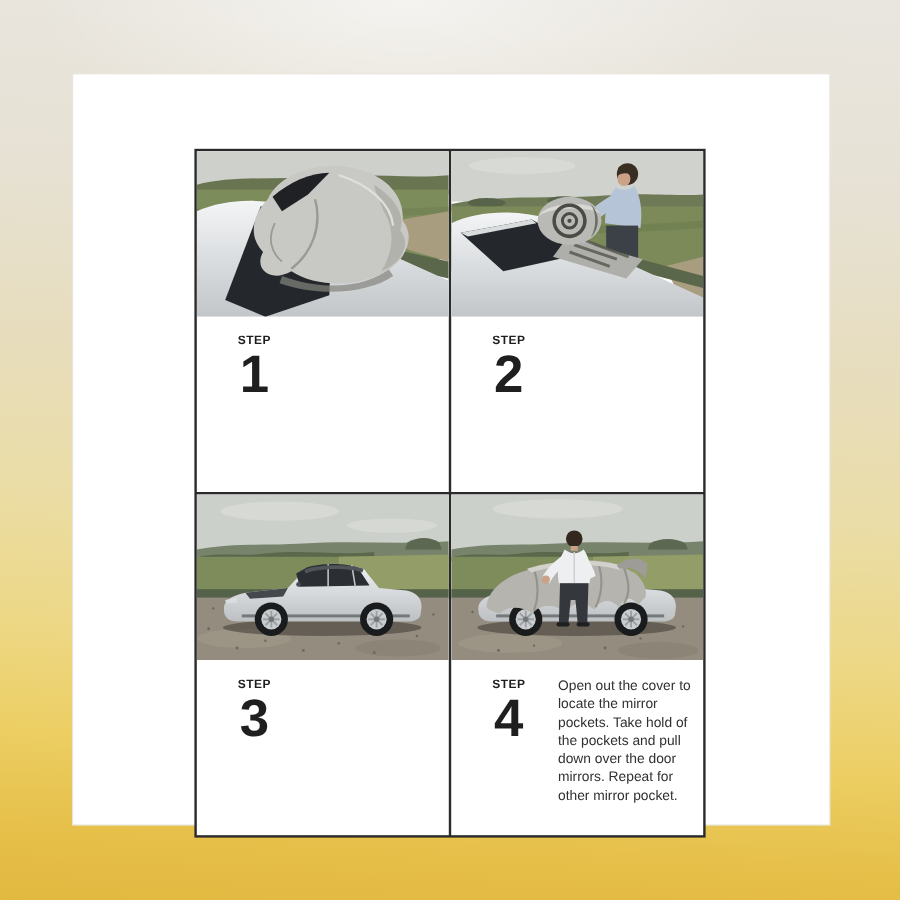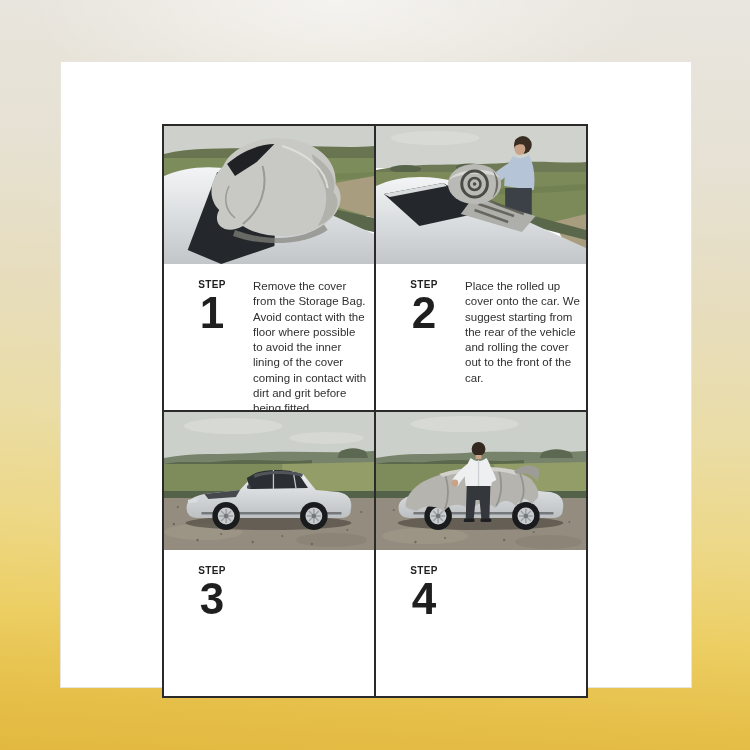--- a/index.html
+++ b/index.html
@@ -72,21 +72,20 @@
             <path d="M120,20 C146,28 164,44 166,62" stroke="#dededa" stroke-width="2" fill="none"></path>
             <path d="M66,60 C60,72 62,84 72,92" stroke="#9a9a92" stroke-width="1.5" fill="none"></path>
           </g>
         </svg>
       </div>
       <div class="caption">
         <div class="step-col">
           <div class="step-label">STEP</div>
           <div class="step-number">1</div>
         </div>
-        <div class="step-text">Remove the cover from the Storage Bag. Avoid contact with the floor where possible to avoid the inner lining of the cover coming in contact with dirt and grit before being fitted.</div>
       </div>
     </div>
 
     <div class="cell">
       <div class="photo">
         <svg viewBox="0 0 213 138" preserveAspectRatio="none">
           <defs>
             <linearGradient id="g2" x1="0" y1="0" x2="0" y2="1">
               <stop offset="0" stop-color="#f3f4f5"></stop>
                 <stop offset=".45" stop-color="#dde0e2"></stop>
@@ -130,21 +129,20 @@
             <circle cx="100" cy="58" r="1.8" fill="#4b4b45"></circle>
             <path d="M118,44 C126,52 126,64 118,72 C123,63 123,52 118,44 Z" fill="#6e6e68"></path>
           </g>
         </svg>
       </div>
       <div class="caption">
         <div class="step-col">
           <div class="step-label">STEP</div>
           <div class="step-number">2</div>
         </div>
-        <div class="step-text">Place the rolled up cover onto the car. We suggest starting from the rear of the vehicle and rolling the cover out to the front of the car.</div>
       </div>
     </div>
 
     <div class="cell">
       <div class="photo">
         <svg viewBox="0 0 213 138" preserveAspectRatio="none">
           <defs>
             <linearGradient id="g3" x1="0" y1="0" x2="0" y2="1">
               <stop offset="0" stop-color="#eff1f2"></stop>
                 <stop offset=".5" stop-color="#d6d9db"></stop>
@@ -284,17 +282,18 @@
             <rect x="89" y="106.5" width="11" height="3.5" rx="1.5" fill="#1d1f21"></rect>
             <rect x="106" y="106.5" width="11" height="3.5" rx="1.5" fill="#1d1f21"></rect>
           </g>
         </svg>
       </div>
       <div class="caption">
         <div class="step-col">
           <div class="step-label">STEP</div>
           <div class="step-number">4</div>
         </div>
+        <div class="step-text">Open out the cover to locate the mirror pockets. Take hold of the pockets and pull down over the door mirrors. Repeat for other mirror pocket.</div>
       </div>
     </div>
 
   </div>
 </div>
 
 </body></html>

